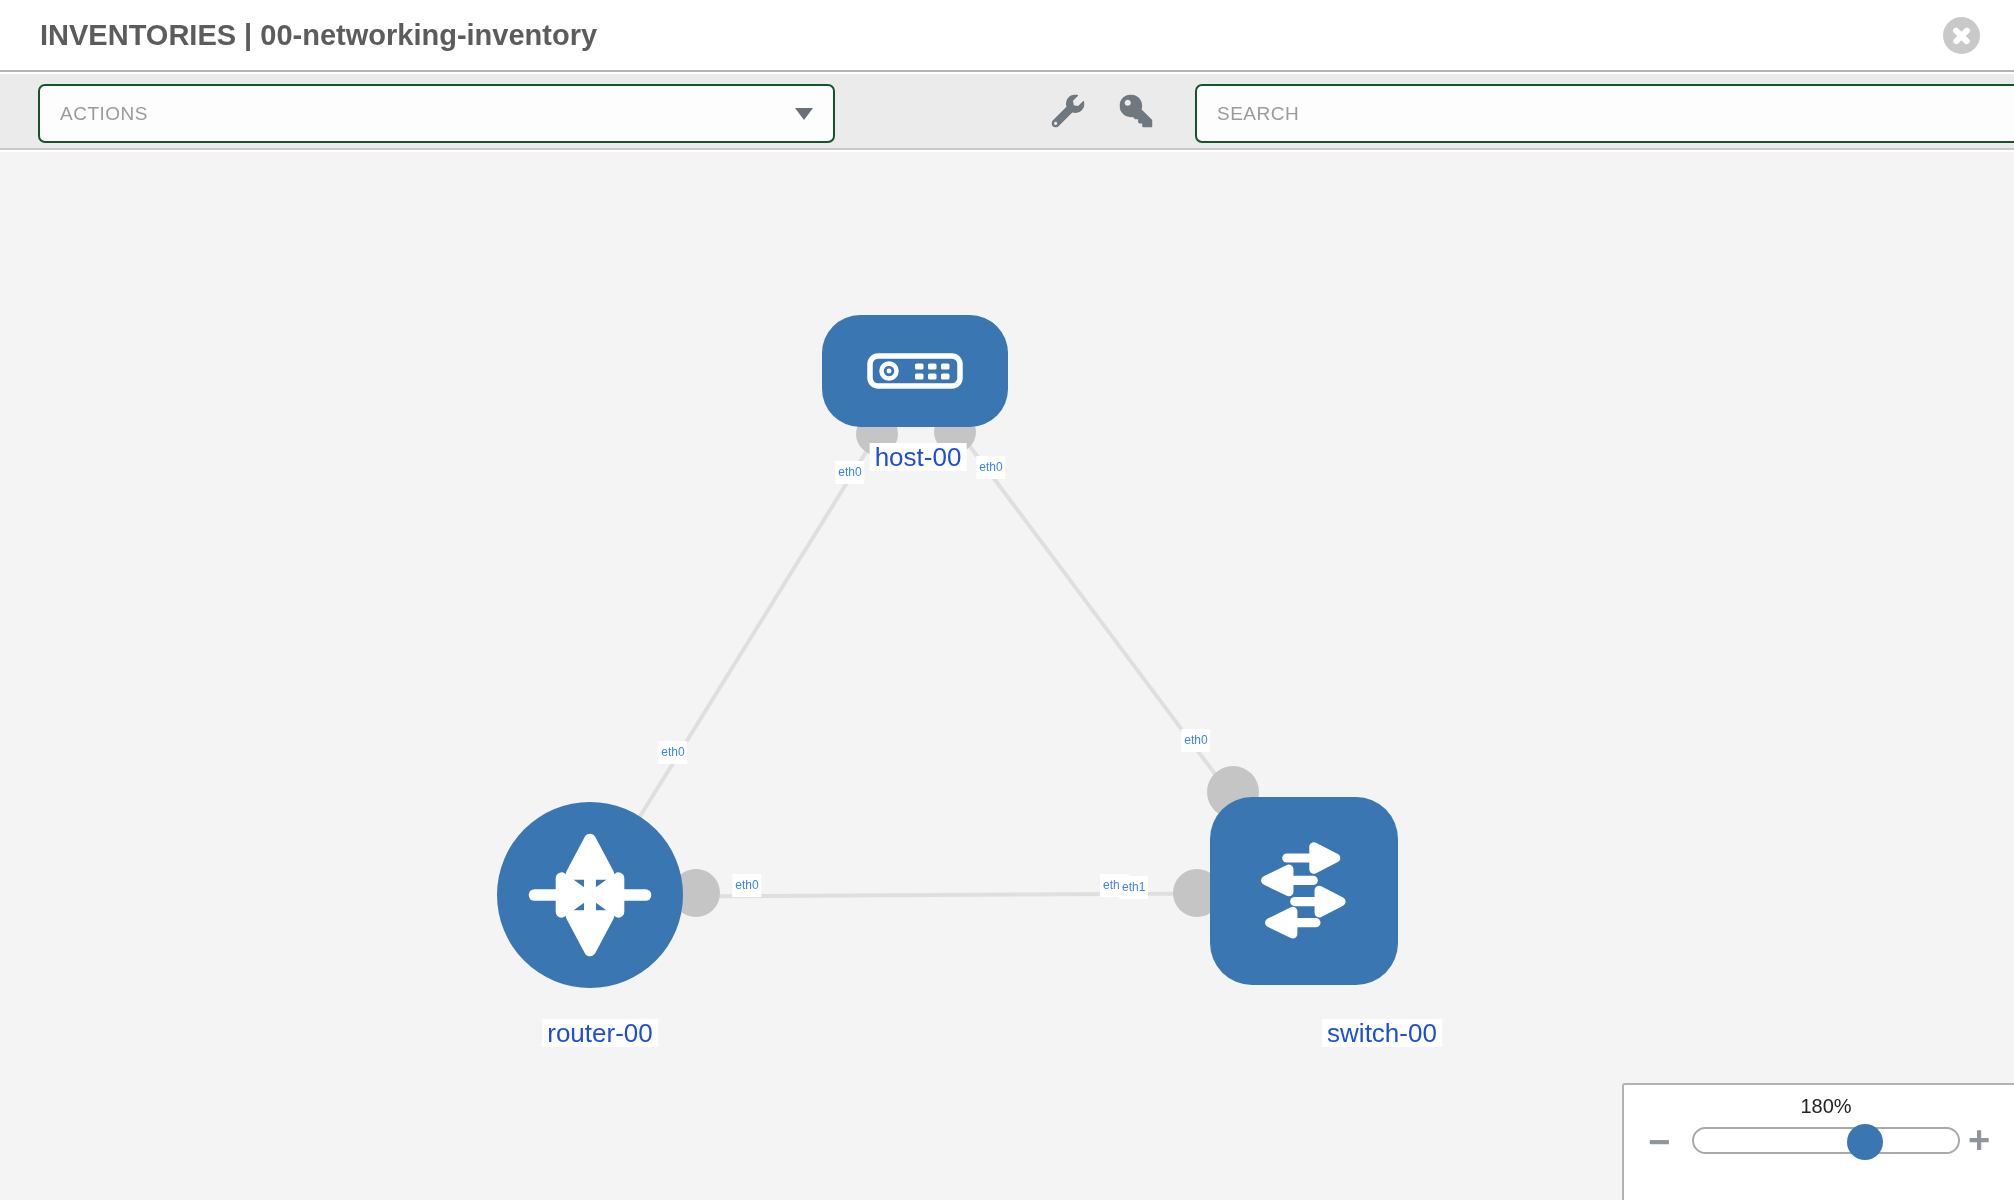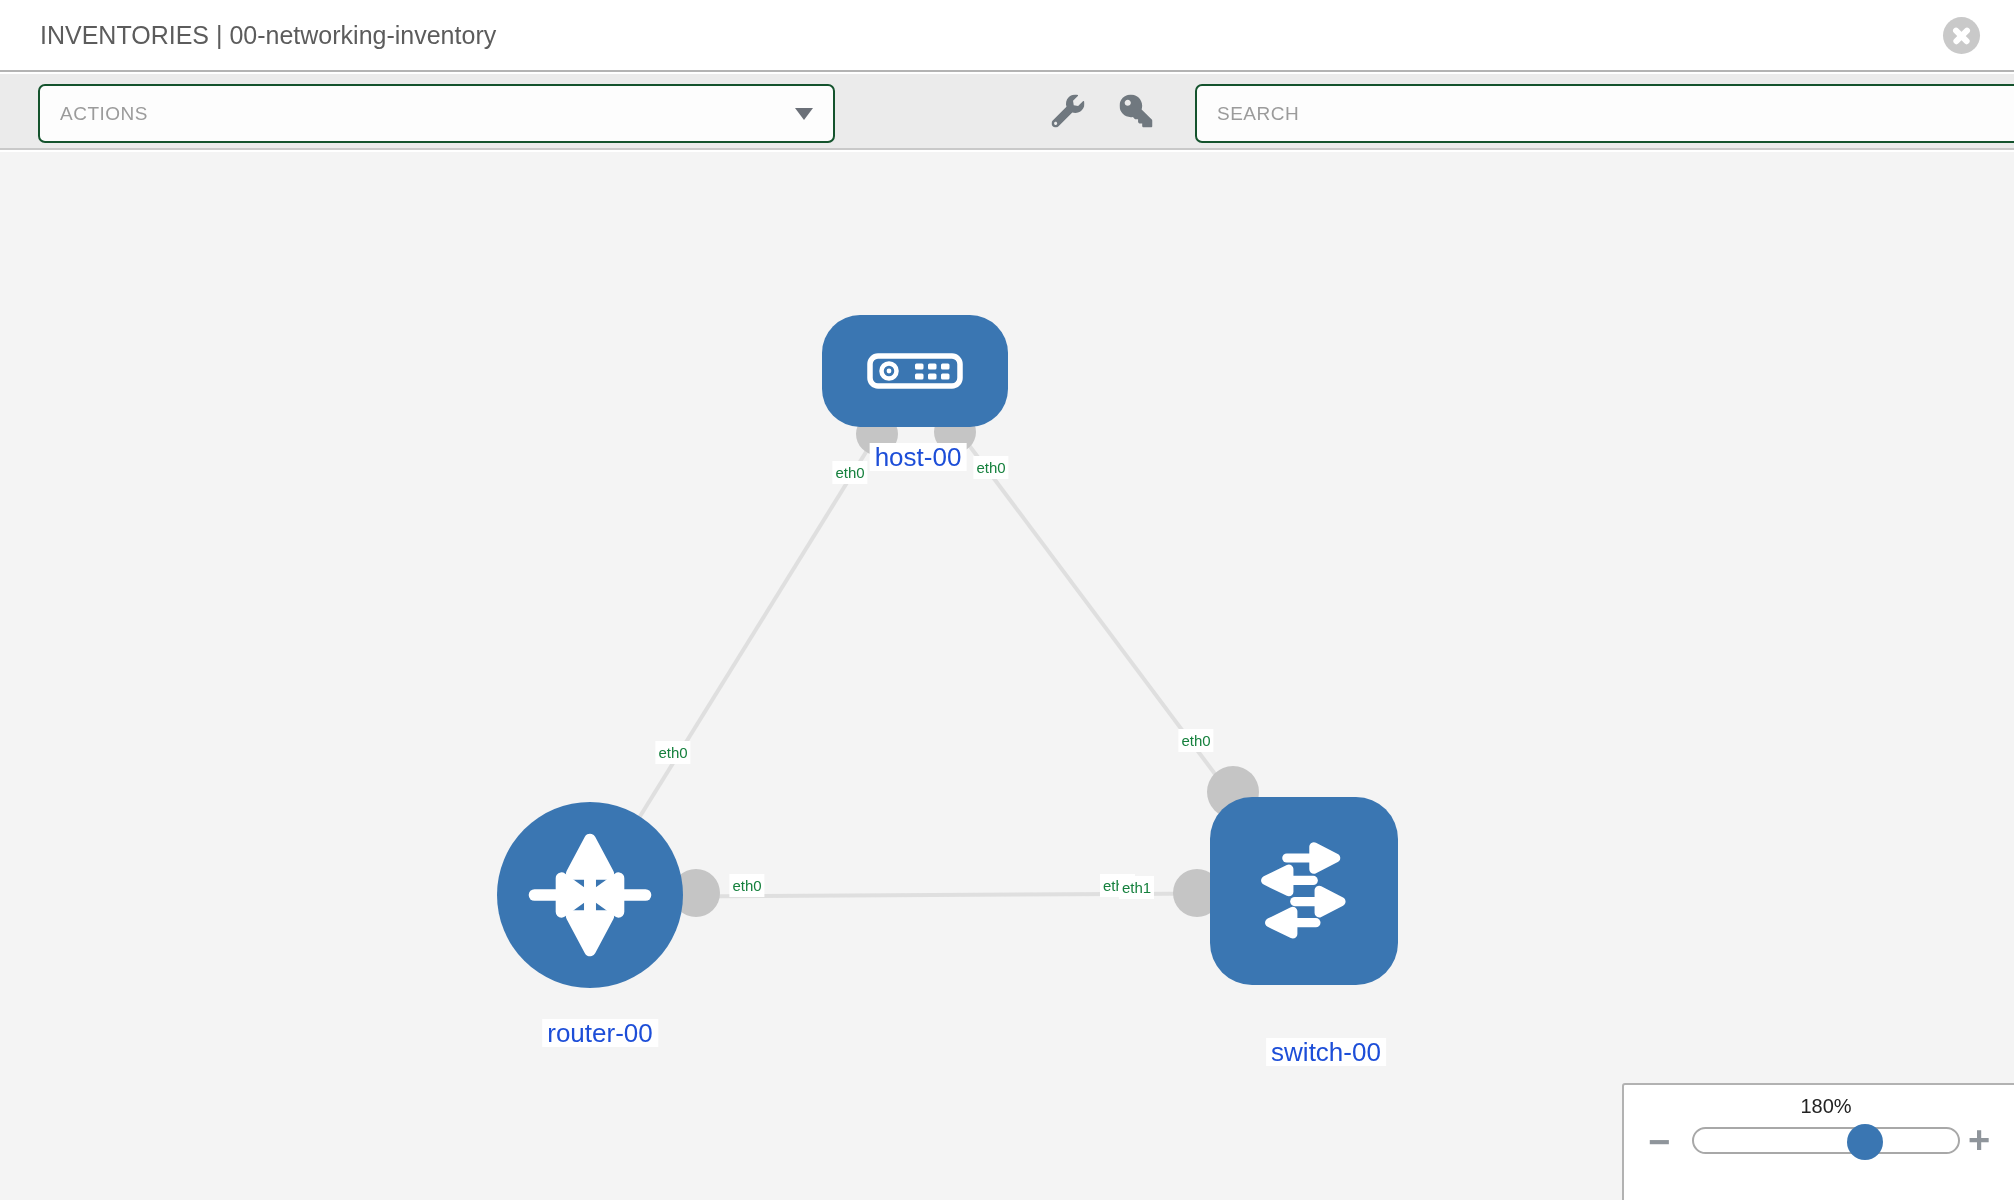--- a/index.html
+++ b/index.html
@@ -4,21 +4,21 @@
 <style>
   * { margin:0; padding:0; box-sizing:border-box; }
   html,body { background:#ffffff; }
   body { font-family:"Liberation Sans","DejaVu Sans",sans-serif; }
   .app { position:relative; width:2014px; height:1200px; background:#ffffff; overflow:hidden; }
 
   
   .header { position:absolute; left:0; top:0; width:2014px; height:72px; background:#ffffff;
             border-bottom:2px solid #b3b3b3; display:flex; align-items:center;
             justify-content:space-between; padding:0 34px 0 40px; }
-  .title { font-size:25px; font-weight:normal; color:#5c5c5c; }
+  .title { font-size:29px; font-weight:bold; color:#5c5c5c; }
   .close-btn { position:relative; width:37px; height:37px; border-radius:50%; background:#c9c9c9; cursor:pointer; flex:0 0 auto; }
   .close-btn .bar { position:absolute; left:8px; top:16px; width:21px; height:5.5px; border-radius:3px; background:#ffffff; }
   .close-btn .bar.b1 { transform:rotate(45deg); }
   .close-btn .bar.b2 { transform:rotate(-45deg); }
 
   
   .toolbar { position:absolute; left:0; top:74px; width:2014px; height:76px; background:#ebebeb;
              border-bottom:2px solid #c9c9c9; }
   .select-box { position:absolute; top:10px; height:59px; background:#fdfdfd; border:2px solid #14532d;
                 border-radius:7px; display:flex; align-items:center; justify-content:space-between;
@@ -35,21 +35,21 @@
   .btn-key svg { transform:scaleX(-1); }
 
   
   .canvas { position:absolute; left:0; top:152px; width:2014px; height:1048px; background:#f4f4f4; overflow:hidden; }
   .links-layer { position:absolute; left:0; top:0; z-index:1; }
   .node { position:absolute; z-index:2; background:#3a76b2; display:flex; align-items:center; justify-content:center; cursor:pointer; }
   .node-host   { left:822px; top:163px; width:186px; height:112px; border-radius:38px; }
   .node-router { left:497px; top:650px; width:186px; height:186px; border-radius:50%; }
   .node-switch { left:1210px; top:645px; width:188px; height:188px; border-radius:42px; }
 
-  .iface-label { position:absolute; z-index:3; background:#ffffff; color:#15803d; font-size:15px;
+  .iface-label { position:absolute; z-index:3; background:#ffffff; color:#3b82f6; font-size:12px;
                  line-height:23px; padding:0 3px; white-space:nowrap; }
   .iface-c { transform:translateX(-50%); }
   .node-label { position:absolute; z-index:4; transform:translateX(-50%); background:#ffffff;
                 color:#1d4ed8; font-size:26px; line-height:28px; padding:0 5px; white-space:nowrap; }
 
   
   .zoom-panel { position:absolute; left:1622px; top:931px; width:400px; height:125px; background:#ffffff;
                 border:2px solid #b2b2b2; border-radius:3px; z-index:5; }
   .zoom-level { position:absolute; left:68px; top:10px; width:268px; text-align:center;
                 font-size:20px; color:#222222; }
@@ -150,21 +150,21 @@
           <line x1="43" y1="58" x2="61" y2="58"></line>
           <polygon points="78,58 61.5,49.5 61.5,66.5"></polygon>
           <line x1="41" y1="74" x2="59" y2="74"></line>
           <polygon points="24,74 41.5,65.5 41.5,82.5"></polygon>
         </g>
       </svg>
     </div>
 
     <div class="node-label" style="left:918px; top:291px;">host-00</div>
     <div class="node-label" style="left:600px; top:867px;">router-00</div>
-    <div class="node-label" style="left:1326px; top:867px;margin-top:19px;">switch-00</div>
+    <div class="node-label" style="left:1382px; top:867px;">switch-00</div>
 
     <div class="iface-label iface-c" style="left:850px; top:309px;">eth0</div>
     <div class="iface-label iface-c" style="left:991px; top:304px;">eth0</div>
     <div class="iface-label iface-c" style="left:673px; top:589px;">eth0</div>
     <div class="iface-label iface-c" style="left:1196px; top:577px;">eth0</div>
     <div class="iface-label iface-c" style="left:747px; top:722px;">eth0</div>
     <div class="iface-label" style="left:1100px; top:722px; z-index:3;">eth0</div>
     <div class="iface-label" style="left:1119px; top:724px; z-index:4;">eth1</div>
 
     <div class="zoom-panel">

